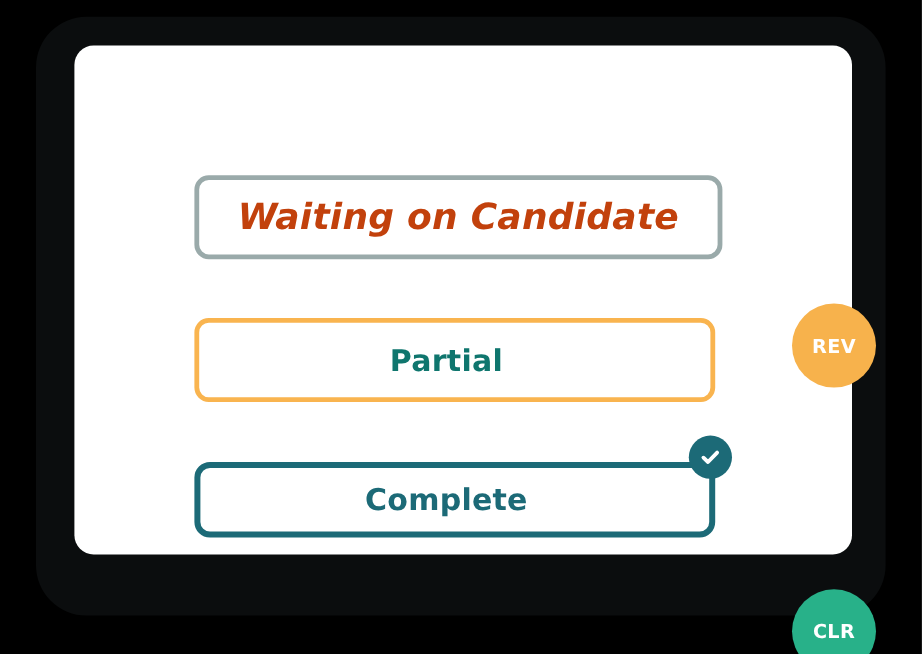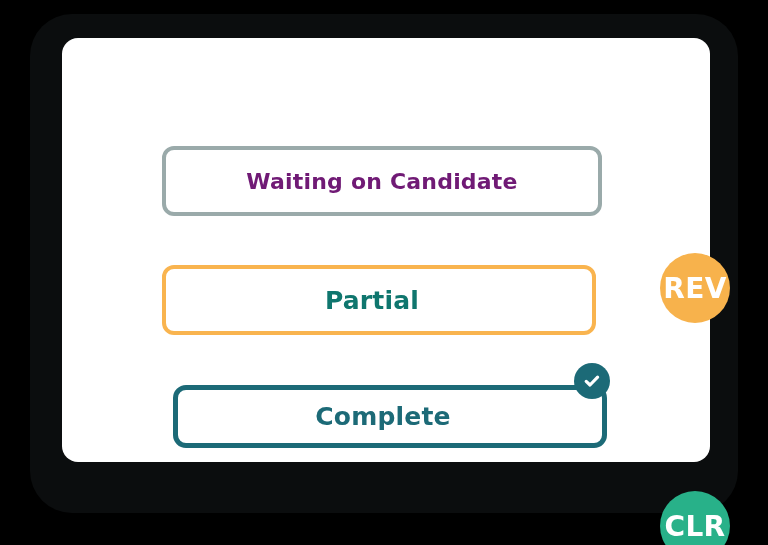--- a/index.html
+++ b/index.html
@@ -69,24 +69,25 @@
   }
 
   .status-button.waiting {
     left: 100px;
     top: 0;
     width: 440px;
     height: 70px;
     border: 4px solid #9aaaaa;
   }
   .status-button.waiting .status-label {
-    color: #701a75;
-    font-size: 22px;
+    color: #c2410c;
+    font-size: 30px;
     font-weight: bold;
     letter-spacing: 0.2px;
+    font-style: italic;
   }
 
   .status-button.partial {
     left: 100px;
     top: 0;
     width: 434px;
     height: 70px;
     border: 4px solid #f9b44f;
   }
   .status-button.partial .status-label {
@@ -98,21 +99,20 @@
     left: -7px;
   }
 
   .status-button.complete {
     left: 100px;
     top: 0;
     width: 434px;
     height: 63px;
     border: 5px solid #1c6a77;
     border-radius: 13px;
-    margin-left: 11px;
   }
   .status-button.complete .status-label {
     color: #1c6a77;
     font-size: 25px;
     font-weight: bold;
     letter-spacing: 0.2px;
     position: relative;
     left: -7px;
   }
 
@@ -141,21 +141,21 @@
     height: 70px;
     border-radius: 50%;
     display: flex;
     align-items: center;
     justify-content: center;
     cursor: pointer;
     user-select: none;
   }
   .action-circle .action-label {
     color: #ffffff;
-    font-size: 28px;
+    font-size: 16px;
     font-weight: bold;
     letter-spacing: 0.3px;
   }
   .action-circle.rev {
     left: 598px;
     top: 107px;
     background: #f7b24c;
   }
   .action-circle.clr-1 {
     left: 598px;

